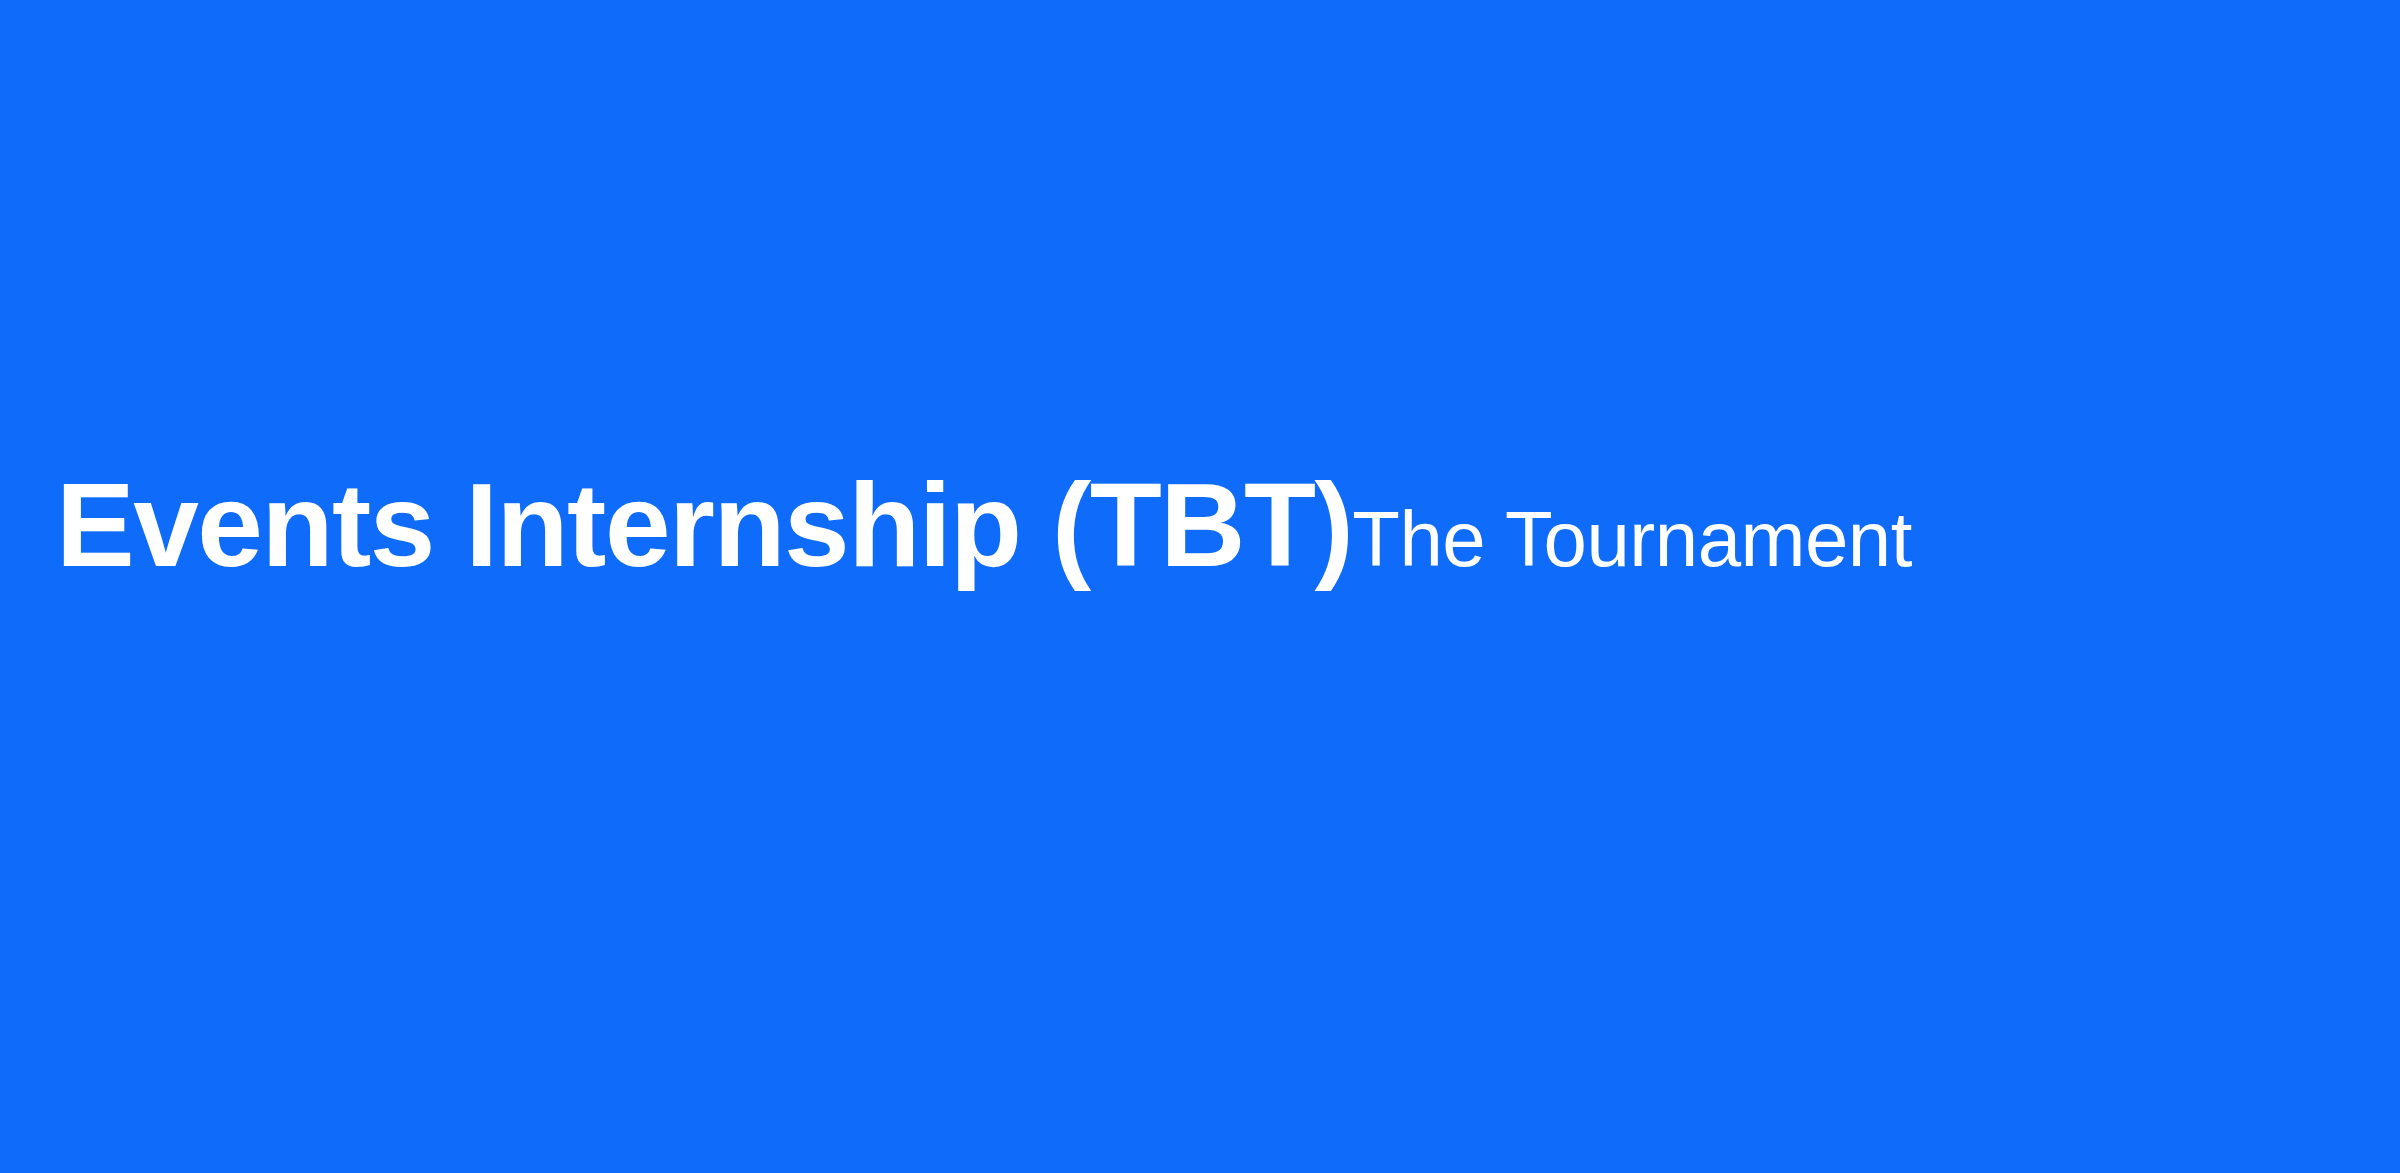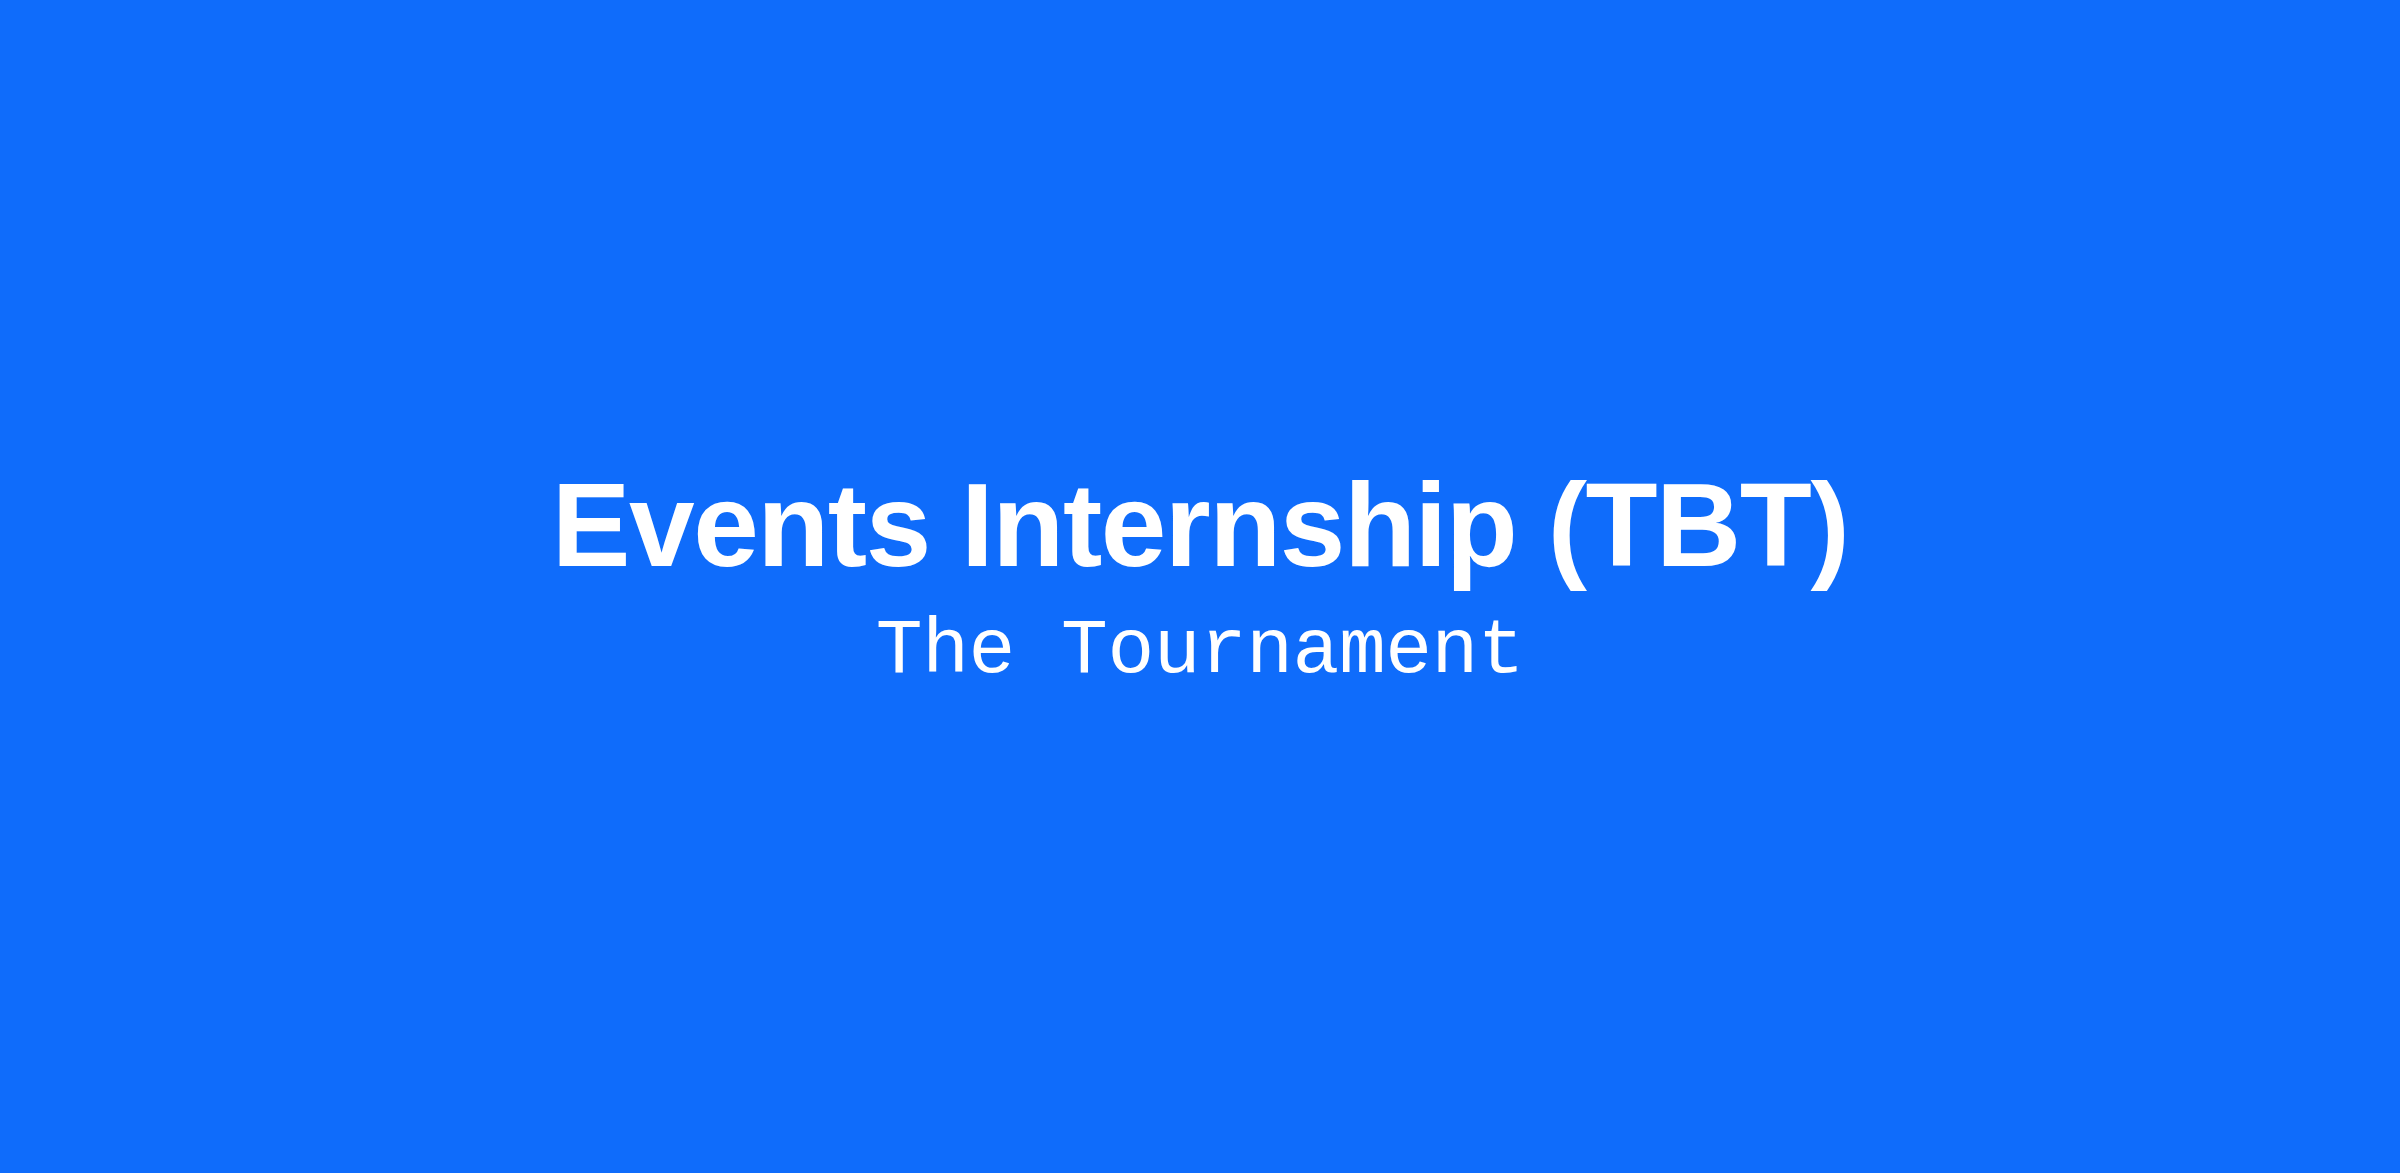--- a/index.html
+++ b/index.html
@@ -31,45 +31,45 @@
     -webkit-font-smoothing: antialiased;
   }
 
   
   .title-block {
     position: absolute;
     left: 0;
     right: 0;
     top: 466px;
     display: flex;
-    flex-direction: column;
+    flex-direction: row;
     align-items: center;
     justify-content: flex-start;
     text-align: center;
-    padding: 0 120px;
+    padding: 0 56px;
     box-sizing: border-box;
   }
 
   .slide-title {
     margin: 0;
     padding: 0;
     font-family: "Liberation Sans", sans-serif;
     font-size: 118px;
     font-weight: 700;
     line-height: 1.0;
     letter-spacing: -1.5px;
     color: #ffffff;
     white-space: nowrap;
   }
 
   .slide-subtitle {
-    margin: 8px;
+    margin: 0;
     padding: 0;
     margin-top: 28px;
-    font-family: Liberation Mono, monospace;
+    font-family: Liberation Sans, sans-serif;
     font-size: 78px;
     font-weight: 400;
     line-height: 1.0;
     letter-spacing: -0.5px;
     color: #ffffff;
     white-space: nowrap;
   }
 </style>
 </head>
 <body style="background: rgb(15, 108, 251);">

